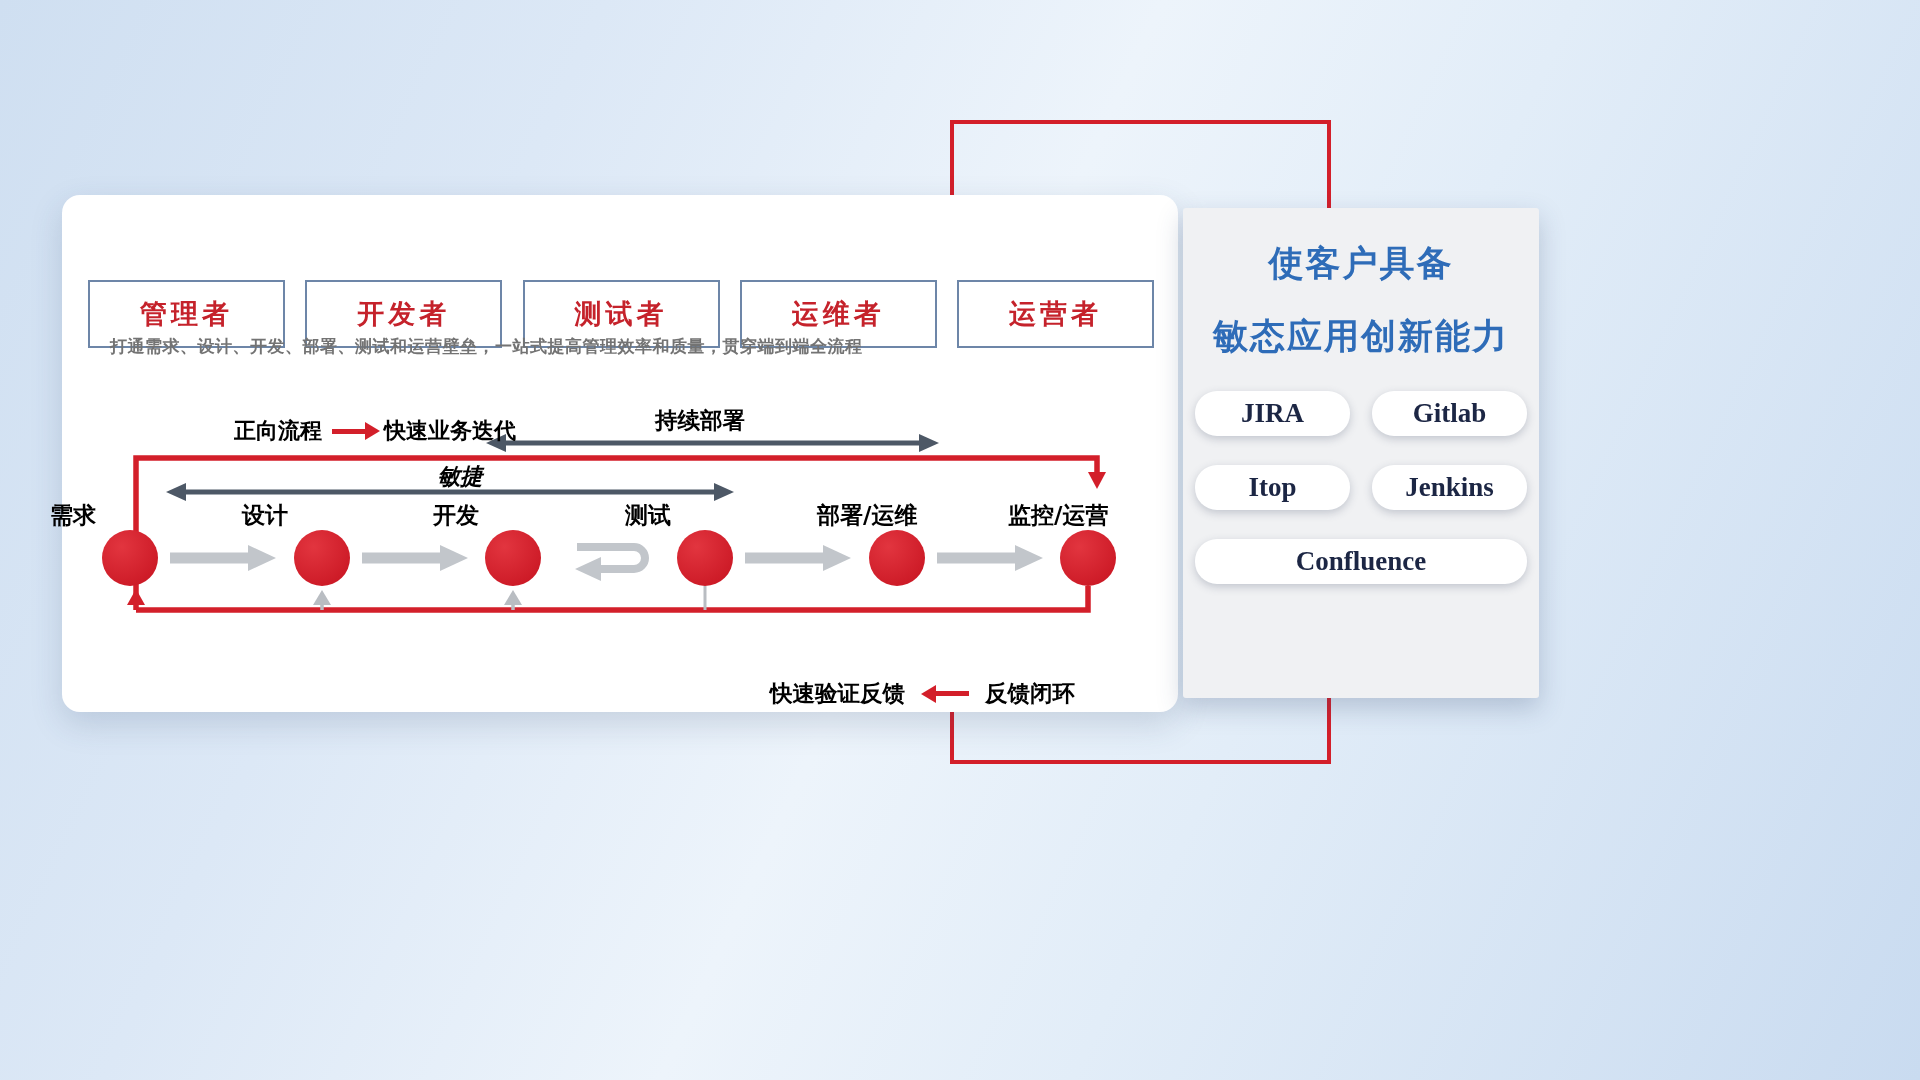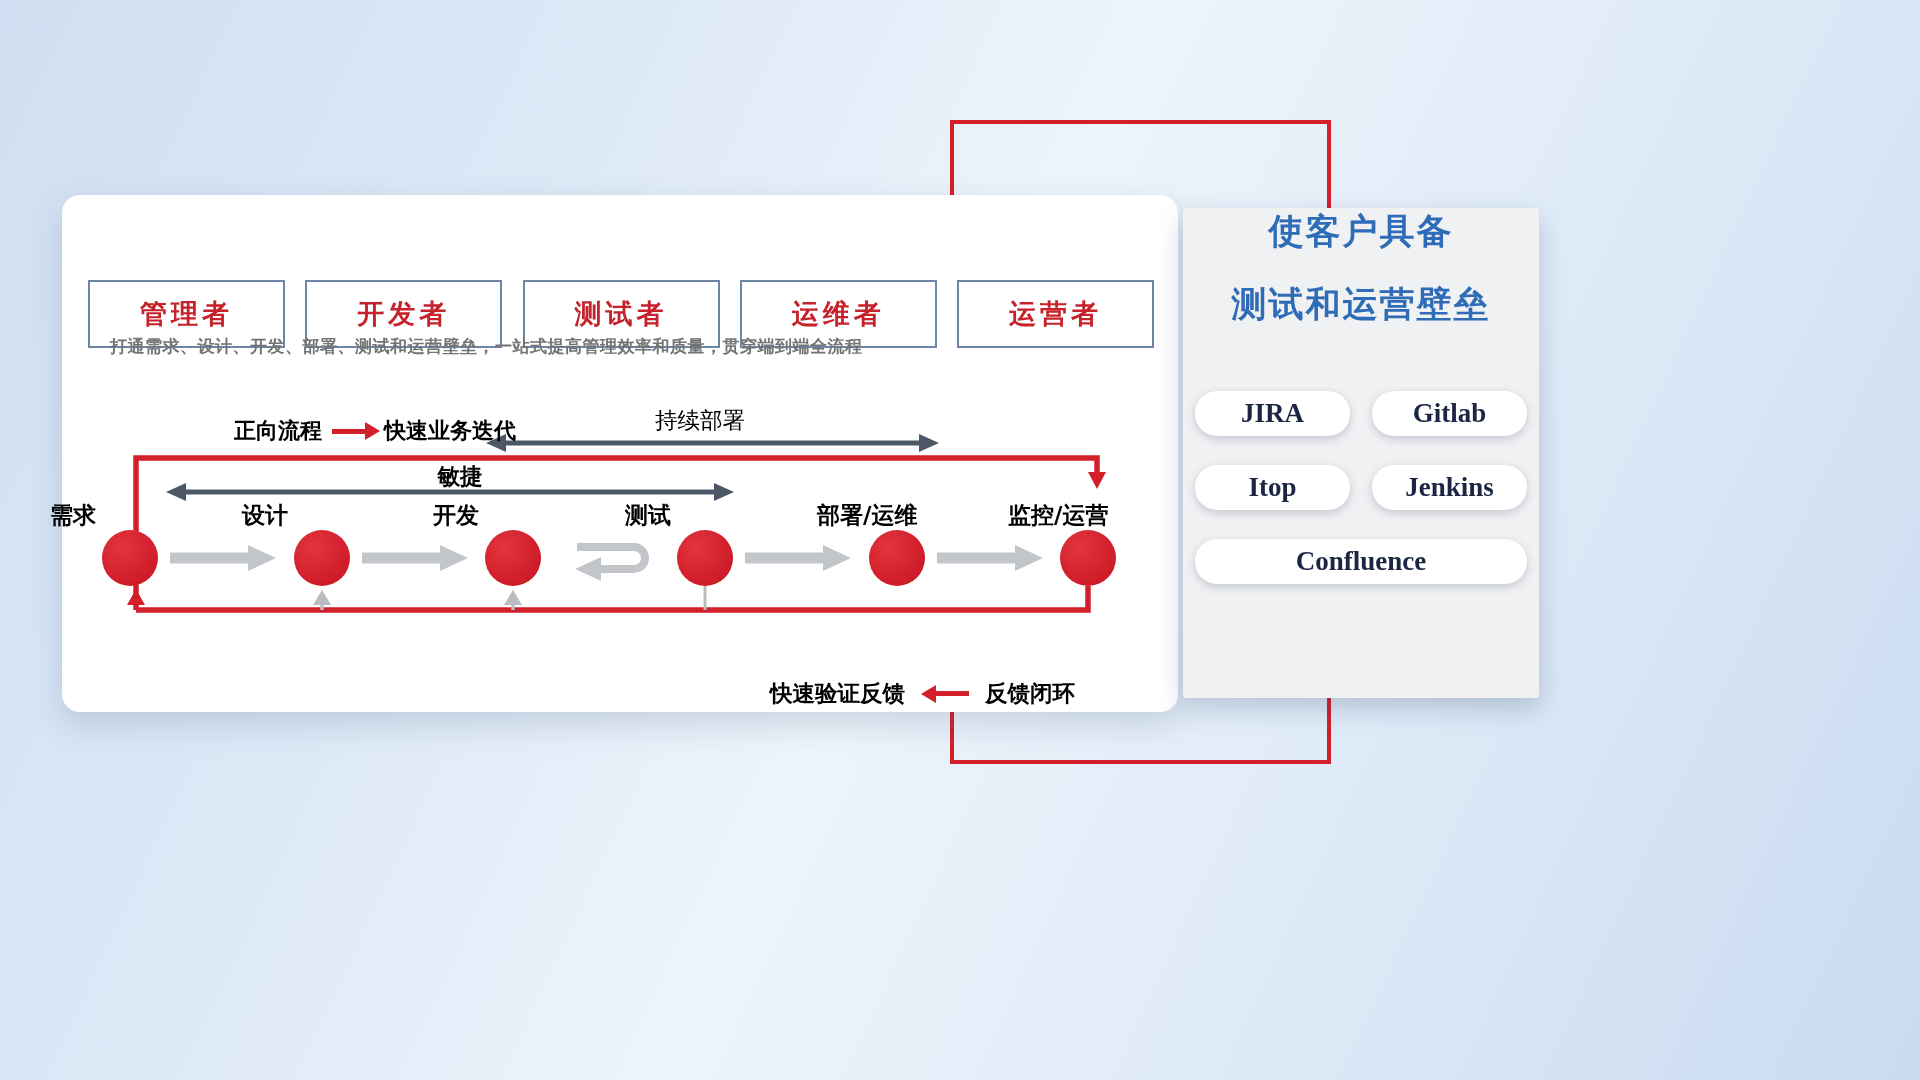--- a/index.html
+++ b/index.html
@@ -41,38 +41,38 @@
   .legend-forward{left:172px;top:193px;gap:10px;font-size:22px;}
   .legend-feedback{left:708px;top:455px;gap:16px;font-size:22.5px;}
   .arr-r{width:34px;height:5px;background:var(--red);position:relative;margin-right:8px;}
   .arr-r::after{content:"";position:absolute;right:-14px;top:50%;transform:translateY(-50%);
     border-left:15px solid var(--red);border-top:9px solid transparent;border-bottom:9px solid transparent;}
   .arr-l{width:34px;height:5px;background:var(--red);position:relative;margin-left:14px;}
   .arr-l::before{content:"";position:absolute;left:-14px;top:50%;transform:translateY(-50%);
     border-right:15px solid var(--red);border-top:9px solid transparent;border-bottom:9px solid transparent;}
   
   .cd-label{position:absolute;left:538px;top:210px;width:200px;text-align:center;
-    font-size:22.5px;font-weight:normal;z-index:3;}
+    font-size:22.5px;font-weight:bold;z-index:3;}
   .agile-label{position:absolute;left:298px;top:266px;width:200px;text-align:center;
-    font-size:22.5px;font-weight:bold;z-index:3;}
+    font-size:22.5px;font-weight:bold;z-index:3;font-style:italic;}
   
   .flow-svg{position:absolute;left:0;top:0;width:1116px;height:517px;z-index:1;}
   
   .stage{position:absolute;top:305px;width:160px;text-align:left;z-index:2;}
   .stage-label{font-size:23px;font-weight:bold;color:#000;height:30px;line-height:30px;}
   .stage-circle{width:56px;height:56px;border-radius:50%;margin:0 auto;
     background:radial-gradient(circle at 35% 30%,#e2353f,#c6121f);}
   
   .side-panel{
     position:absolute;left:1183px;top:208px;width:356px;height:490px;
     background:#f0f1f3;border-radius:3px;z-index:3;
     box-shadow:0 10px 26px rgba(50,70,110,.25);
   }
   .panel-title{ text-align:center;color:var(--blue-title);font-weight:bold;font-size:35px;letter-spacing:2px;}
-  .pt1{}
+  .pt1{margin-top:32px;}
   .pt2{margin-top:26px;}
   .tools-grid{
     position:absolute;left:12px;right:12px;top:183px;
     display:grid;grid-template-columns:1fr 1fr;gap:29px 22px;
   }
   .tool{
     background:#fff;border-radius:22px;height:45px;
     display:flex;align-items:center;justify-content:center;
     font-size:27px;font-weight:bold;color:var(--tool-text);
     box-shadow:0 3px 9px rgba(60,70,100,.25);
@@ -203,21 +203,21 @@
   <div class="legend legend-feedback">
     <span>快速验证反馈</span>
     <span class="arr-l"></span>
     <span>反馈闭环</span>
   </div>
 
 </div>
 
 <div class="side-panel">
   <div class="panel-title pt1">使客户具备</div>
-  <div class="panel-title pt2">测试和运营壁垒</div>
+  <div class="panel-title pt2">敏态应用创新能力</div>
   <div class="tools-grid">
     <div class="tool">JIRA</div>
     <div class="tool">Gitlab</div>
     <div class="tool">Itop</div>
     <div class="tool">Jenkins</div>
     <div class="tool tool-wide">Confluence</div>
   </div>
 </div>
 
 </body></html>

